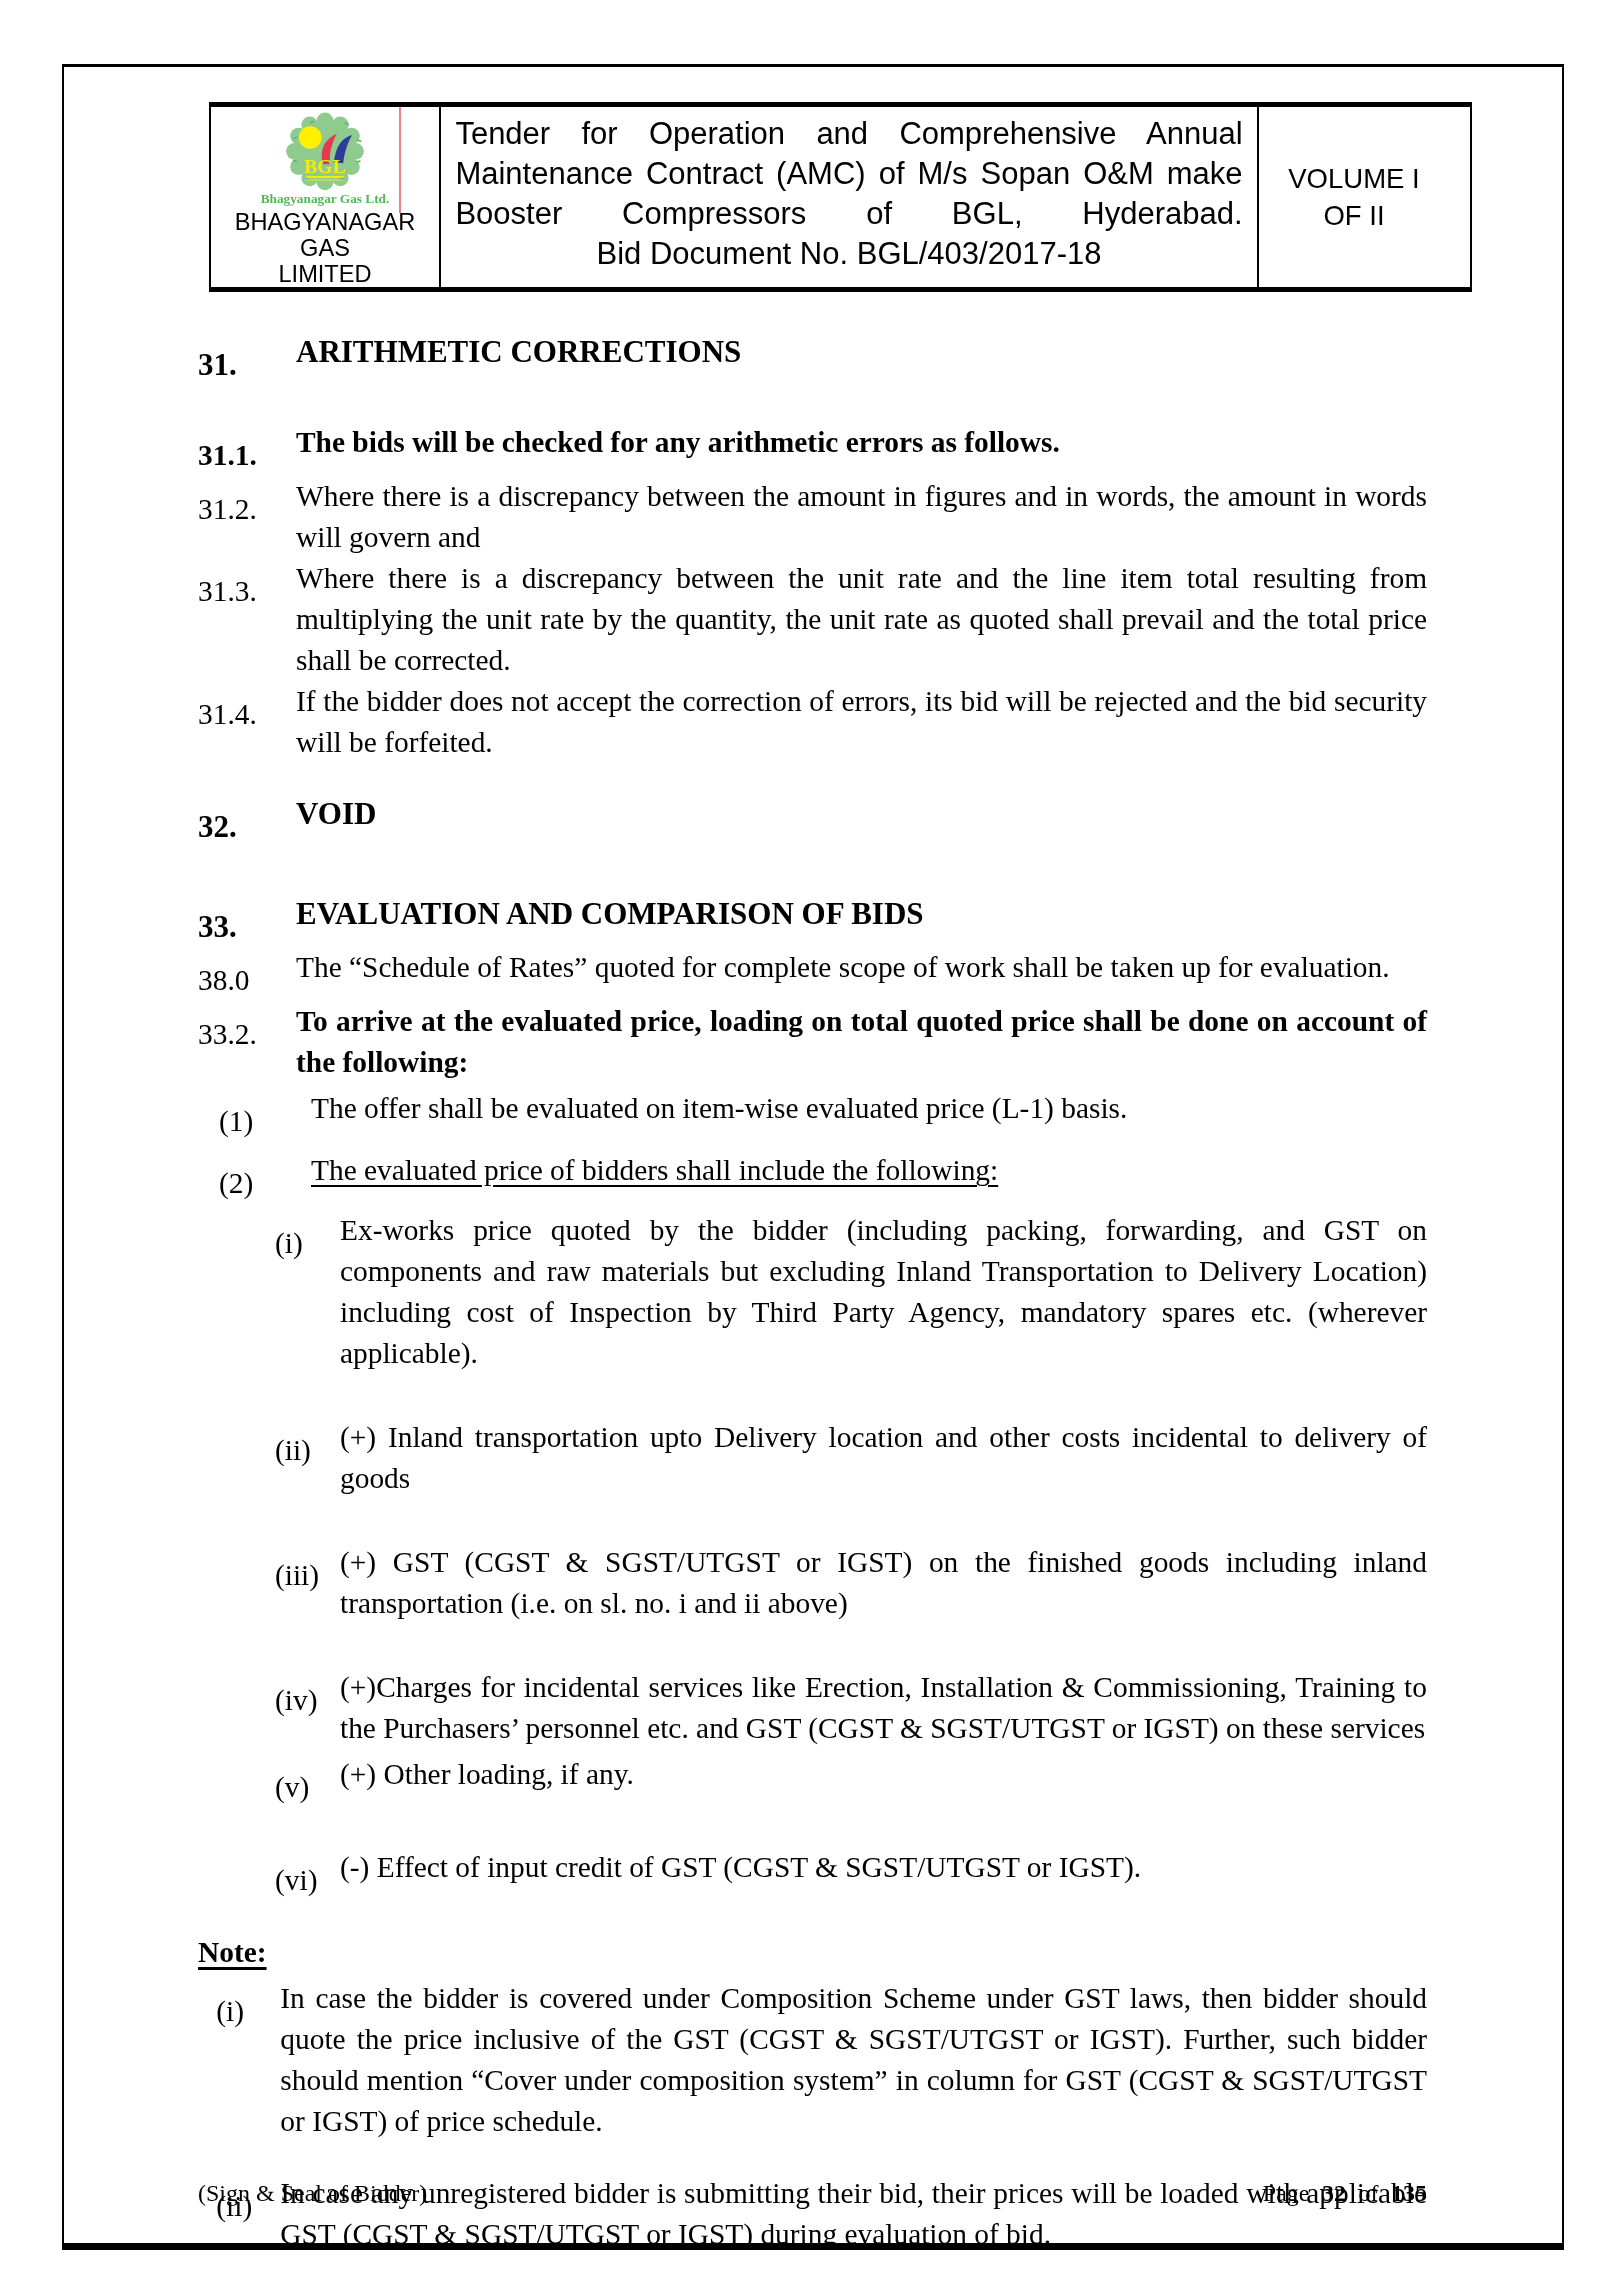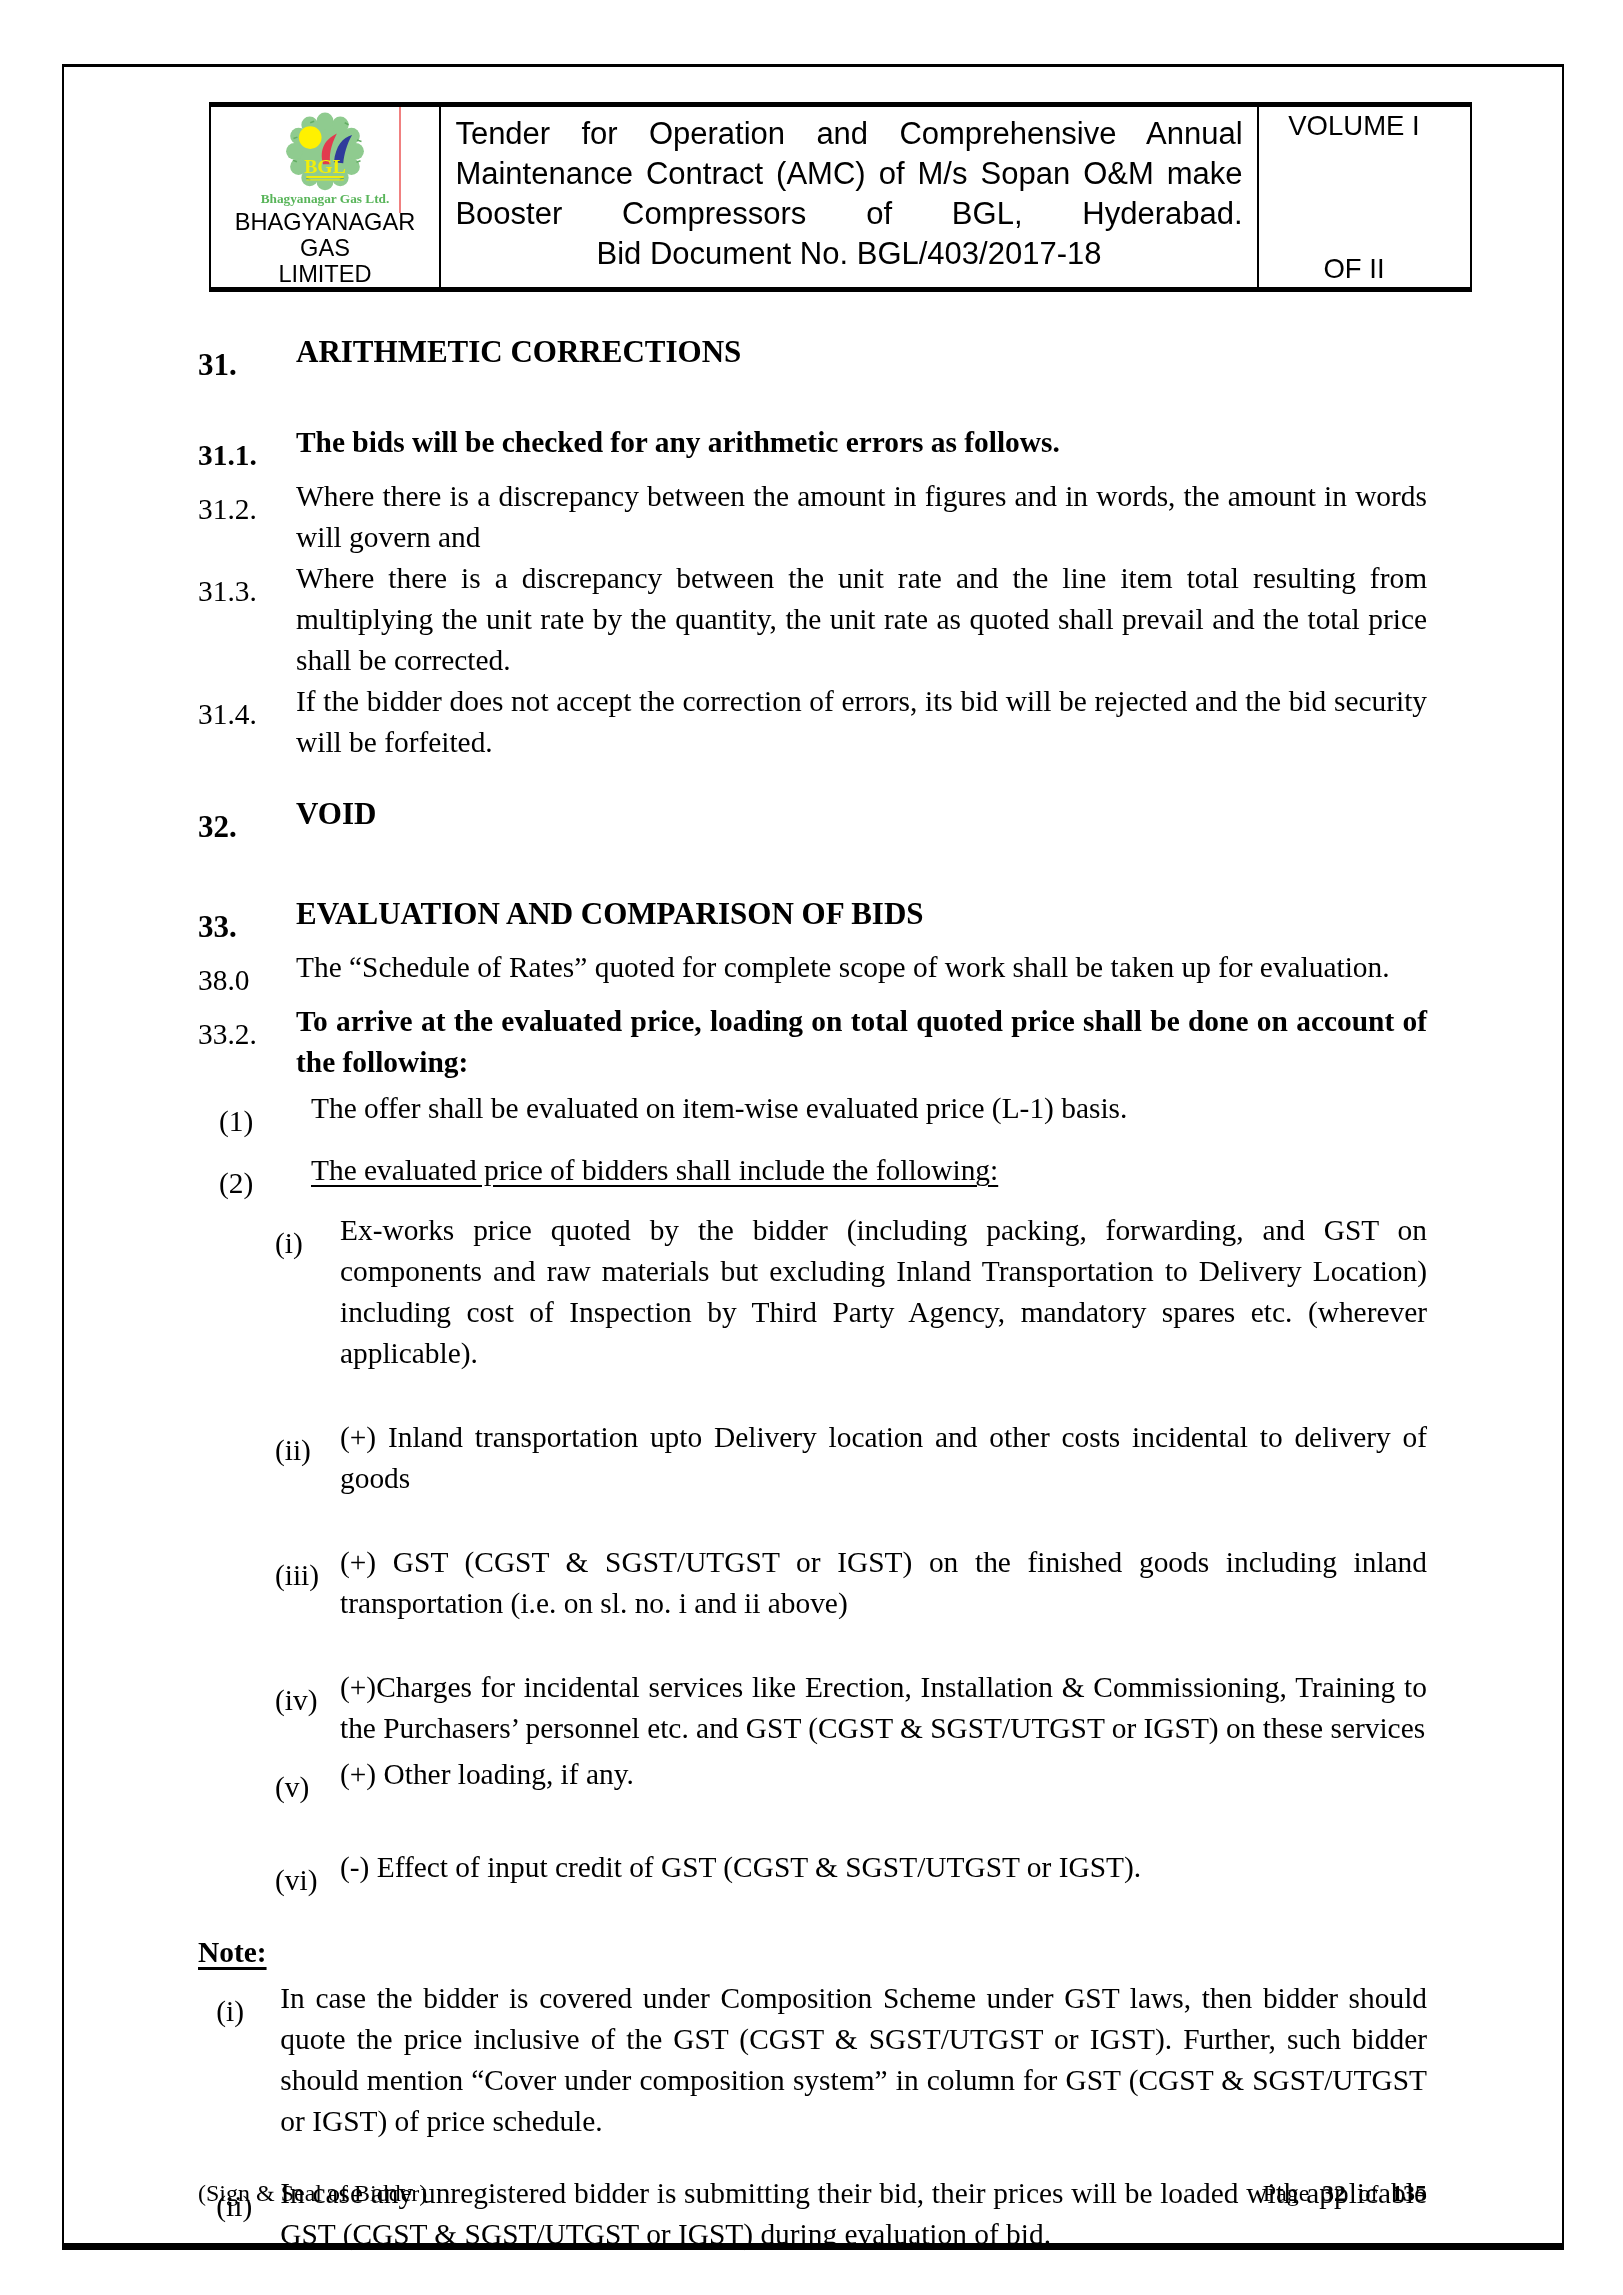--- a/index.html
+++ b/index.html
@@ -15,21 +15,21 @@
 
   
   .hdr {
     display:flex; margin-left:145px; margin-top:35px; width:1263px;
     border-top:5.2px solid #000; border-bottom:5.2px solid #000;
     border-left:2.6px solid #000; border-right:2.6px solid #000;
   }
   .hc { position:relative; }
   .c1 { width:228px; display:flex; flex-direction:column; align-items:center; padding-top:1.3px; }
   .c2 { width:820px; border-left:2.6px solid #000; border-right:2.6px solid #000; padding:6.5px 14.4px 9.2px 14.4px; }
-  .c3 { width:190px; display:flex; flex-direction:column; justify-content:space-between; align-items:center; }
+  .c3 { width:190px; display:flex; flex-direction:column; justify-content:center; align-items:center; }
 
   .redline { position:absolute; right:38px; top:0; width:2px; height:106px; background:#f08080; }
 
   .logo-svg { display:block; }
   .company { font-family:"Liberation Sans", sans-serif; font-size:23.6px; line-height:26px; text-align:center; }
 
   .ttl { font-family:"Liberation Sans", sans-serif; font-size:31px; line-height:40px; font-weight:normal; }
   .just { text-align:justify; text-align-last:justify; }
   .ctr  { text-align:center; }
 

